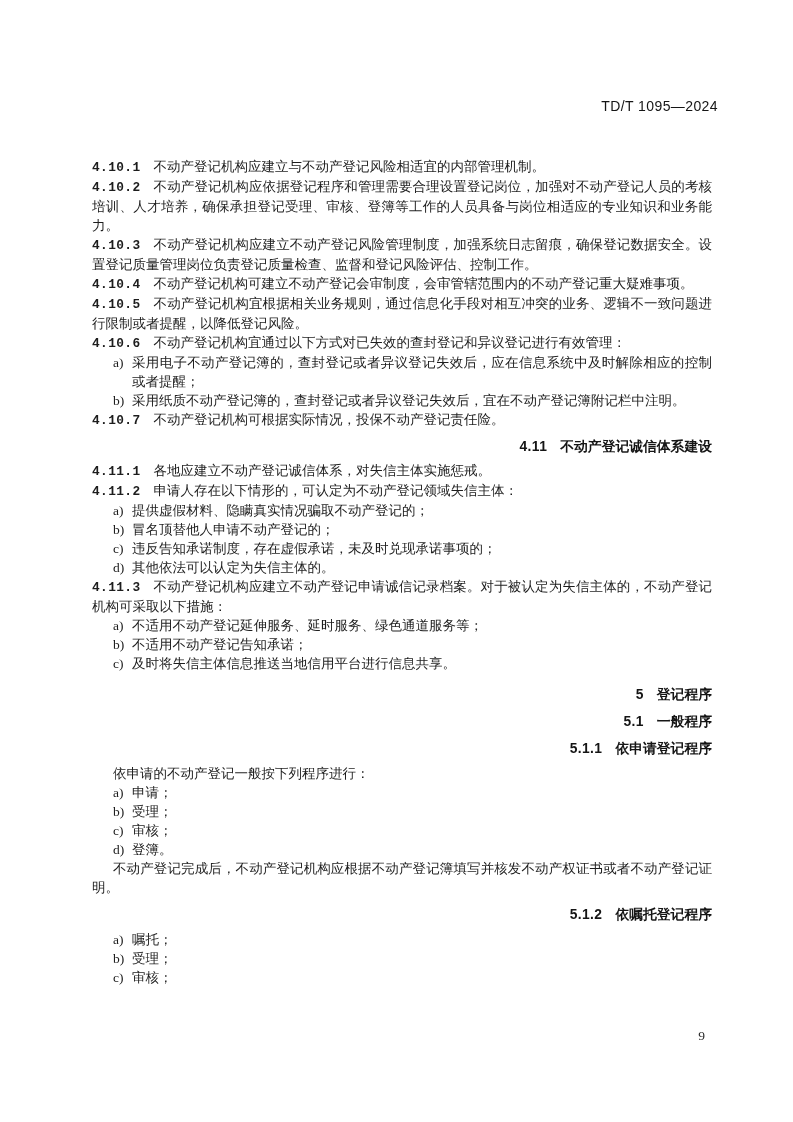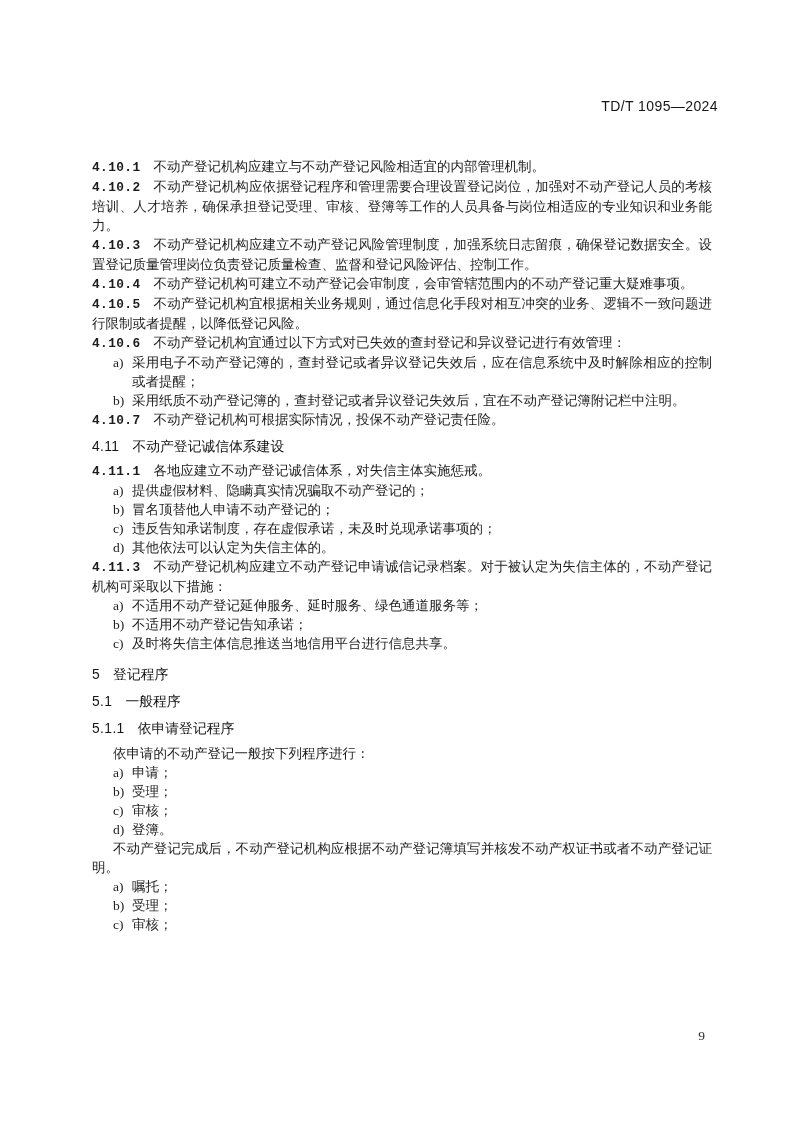--- a/index.html
+++ b/index.html
@@ -33,22 +33,22 @@
   }
 
   .li { display:flex; margin:0; }
   .li-label { flex:0 0 19px; margin-left:21px; }
   .li-text { flex:1; text-align:justify; }
 
   .indent-para { margin:0; text-indent:21px; }
 
   .sec-head, .chap-head, .sub-head {
     font-family:"Liberation Sans","DejaVu Sans",sans-serif;
-    font-weight:normal; font-size:13.8px; color:#151515;
-    text-align:left;
+    font-weight:bold; font-size:13.8px; color:#151515;
+    text-align:right;
   }
   .sec-head { margin:7px 0 5px; }
   .chap-head { margin:12px 0 8px; }
   .sub-head { margin:8px 0 6px; }
   .hnum { margin-right:13px; letter-spacing:0.4px; white-space:nowrap; }
 
   .page-num {
     position:absolute; top:1028px; right:88px;
     font-size:13.5px; color:#2a2a2a;
   }
@@ -81,20 +81,21 @@
         <span class="li-label">b)</span>
         <span class="li-text">采用纸质不动产登记簿的，查封登记或者异议登记失效后，宜在不动产登记簿附记栏中注明。</span>
       </div>
 
     <p class="clause"><span class="cnum">4.10.7</span><span>不动产登记机构可根据实际情况，投保不动产登记责任险。</span></p>
 
     <p class="sec-head"><span class="hnum">4.11</span><span>不动产登记诚信体系建设</span></p>
 
     <p class="clause"><span class="cnum">4.11.1</span><span>各地应建立不动产登记诚信体系，对失信主体实施惩戒。</span></p>
 
+    <p class="clause"><span class="cnum">4.11.2</span><span>申请人存在以下情形的，可认定为不动产登记领域失信主体：</span></p>
     <div class="li">
         <span class="li-label">a)</span>
         <span class="li-text">提供虚假材料、隐瞒真实情况骗取不动产登记的；</span>
       </div>
     <div class="li">
         <span class="li-label">b)</span>
         <span class="li-text">冒名顶替他人申请不动产登记的；</span>
       </div>
     <div class="li">
         <span class="li-label">c)</span>
@@ -137,20 +138,21 @@
     <div class="li">
         <span class="li-label">c)</span>
         <span class="li-text">审核；</span>
       </div>
     <div class="li">
         <span class="li-label">d)</span>
         <span class="li-text">登簿。</span>
       </div>
     <p class="indent-para">不动产登记完成后，不动产登记机构应根据不动产登记簿填写并核发不动产权证书或者不动产登记证明。</p>
 
+    <p class="sub-head"><span class="hnum">5.1.2</span><span>依嘱托登记程序</span></p>
 
     <div class="li">
         <span class="li-label">a)</span>
         <span class="li-text">嘱托；</span>
       </div>
     <div class="li">
         <span class="li-label">b)</span>
         <span class="li-text">受理；</span>
       </div>
     <div class="li">

